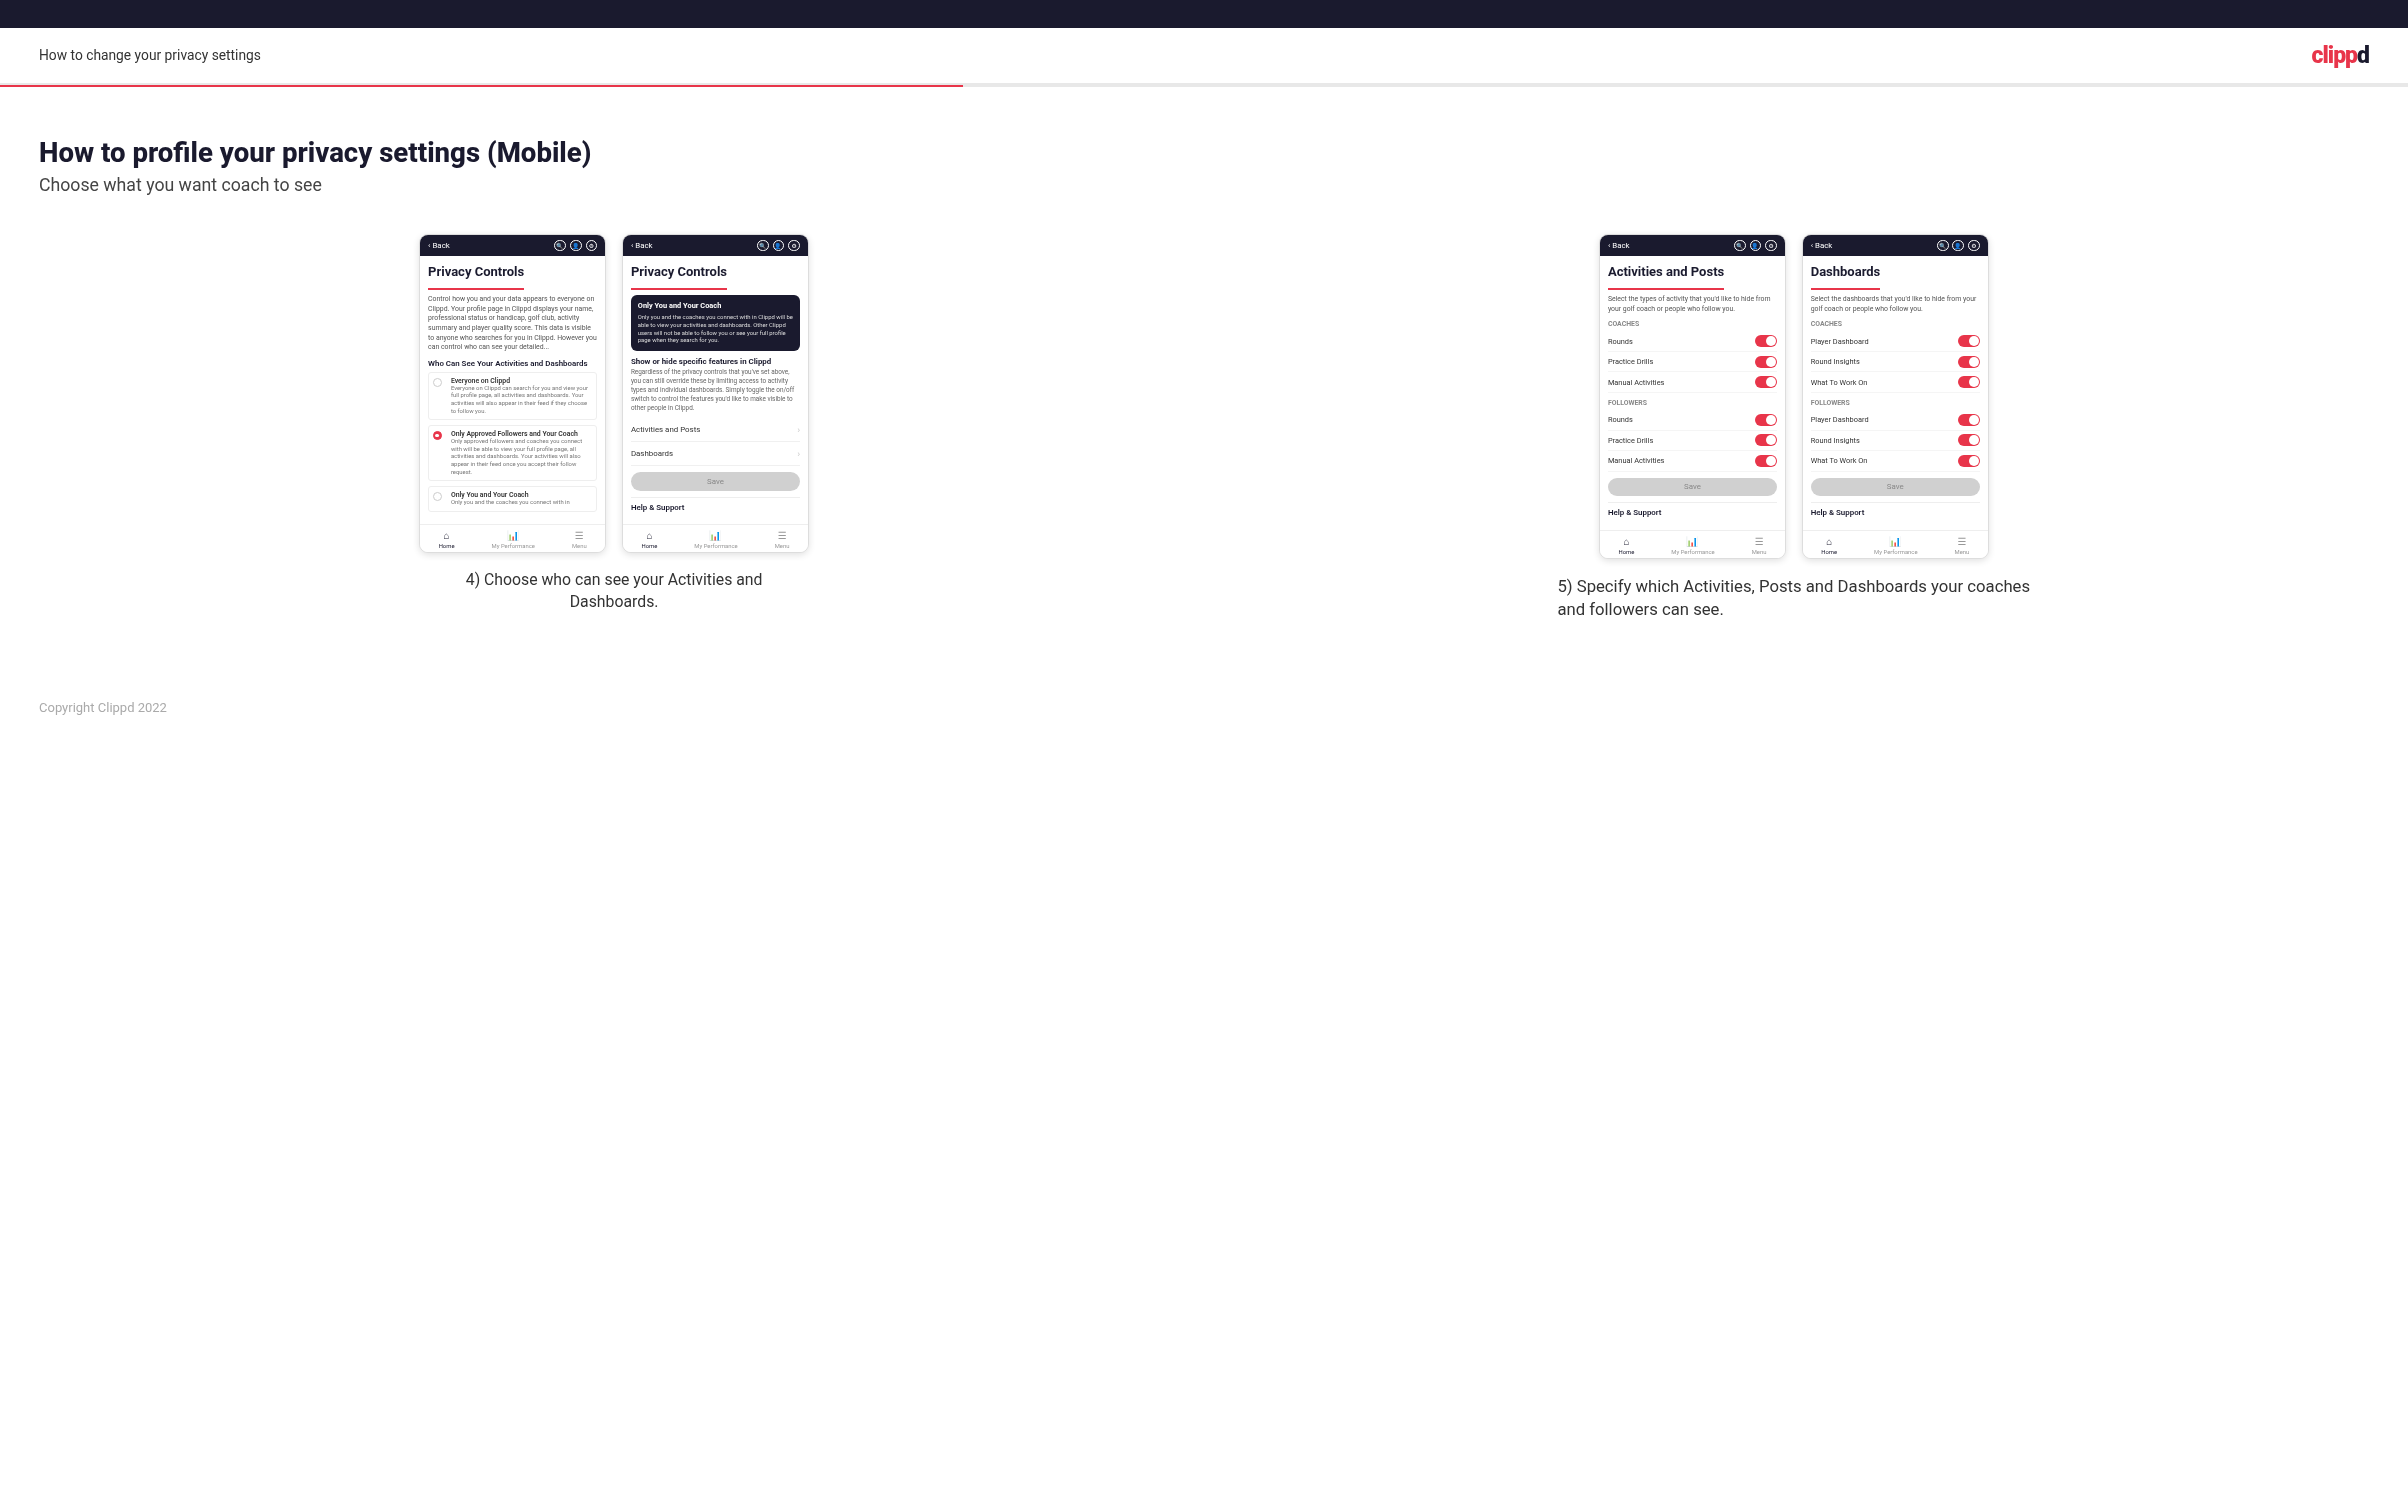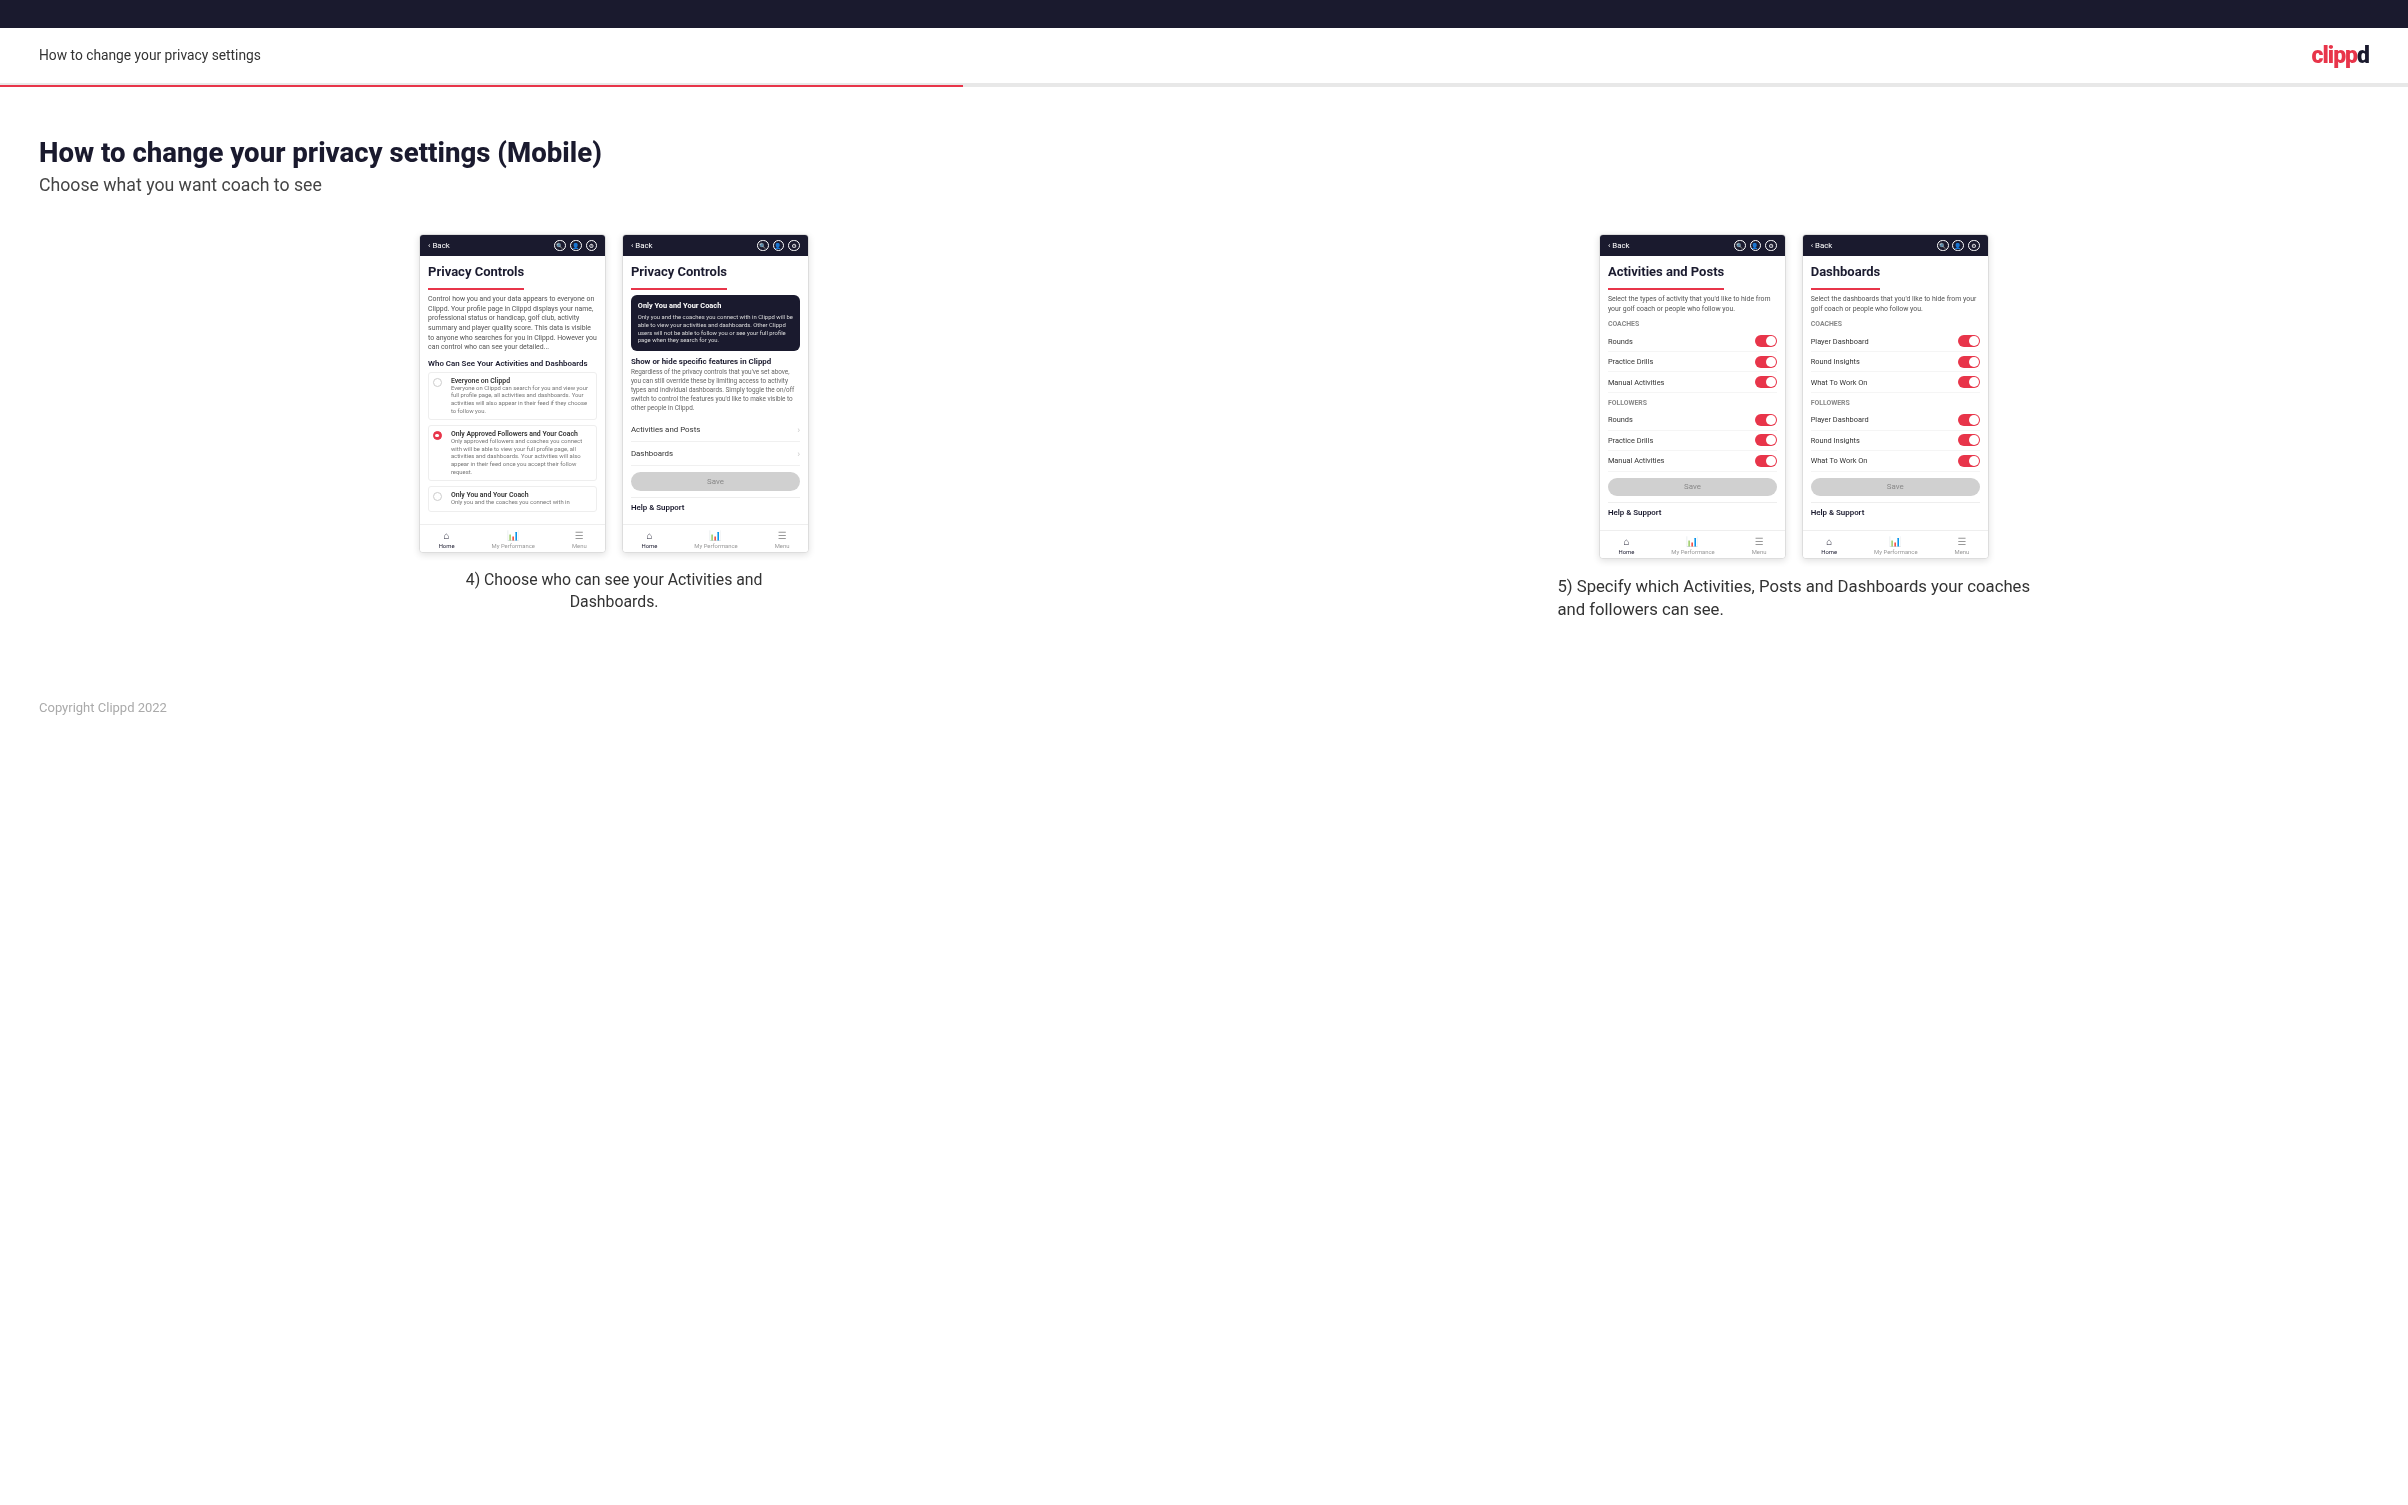--- a/index.html
+++ b/index.html
@@ -72,21 +72,21 @@
     }
     .screenshot-pair {
       display: flex;
       gap: 15.8px;
     }
 
     
     .phone-mockup {
       width: 187px;
       border: 1px solid #ddd;
-      border-radius: 4px;
+      border-radius: 9px;
       overflow: hidden;
       background: #fff;
       box-shadow: 0 2px 7.9px rgba(0,0,0,0.12);
       font-size: 7.9px;
     }
 
     
     .phone-topbar {
       background: #1a1a2e;
       display: flex;
@@ -352,21 +352,21 @@
 
 <div class="top-bar"></div>
 
 <div class="header">
   <span class="header-title">How to change your privacy settings</span>
   <span class="logo">clipp<span>d</span></span>
 </div>
 <div class="header-divider"></div>
 
 <div class="page-content">
-  <h1 class="page-heading">How to change your privacy settings (Mobile)</h1>
+  <h1 class="page-heading">How to profile your privacy settings (Mobile)</h1>
   <p class="page-subheading">Choose what you want coach to see</p>
 
   <div class="screenshots-grid">
 
     <div class="screenshot-group">
       <div class="screenshot-pair">
 
         <div class="phone-mockup">
           <div class="phone-topbar">
             <span class="back-btn">‹ Back</span>

